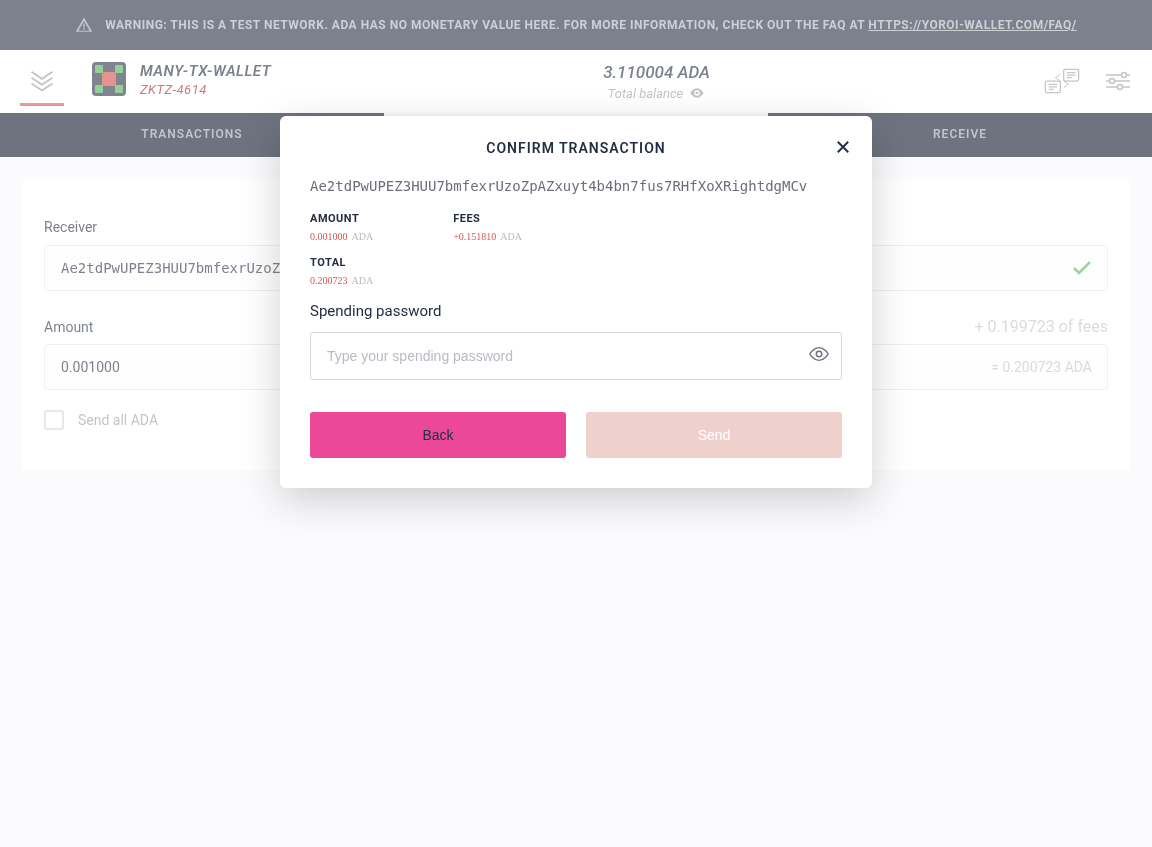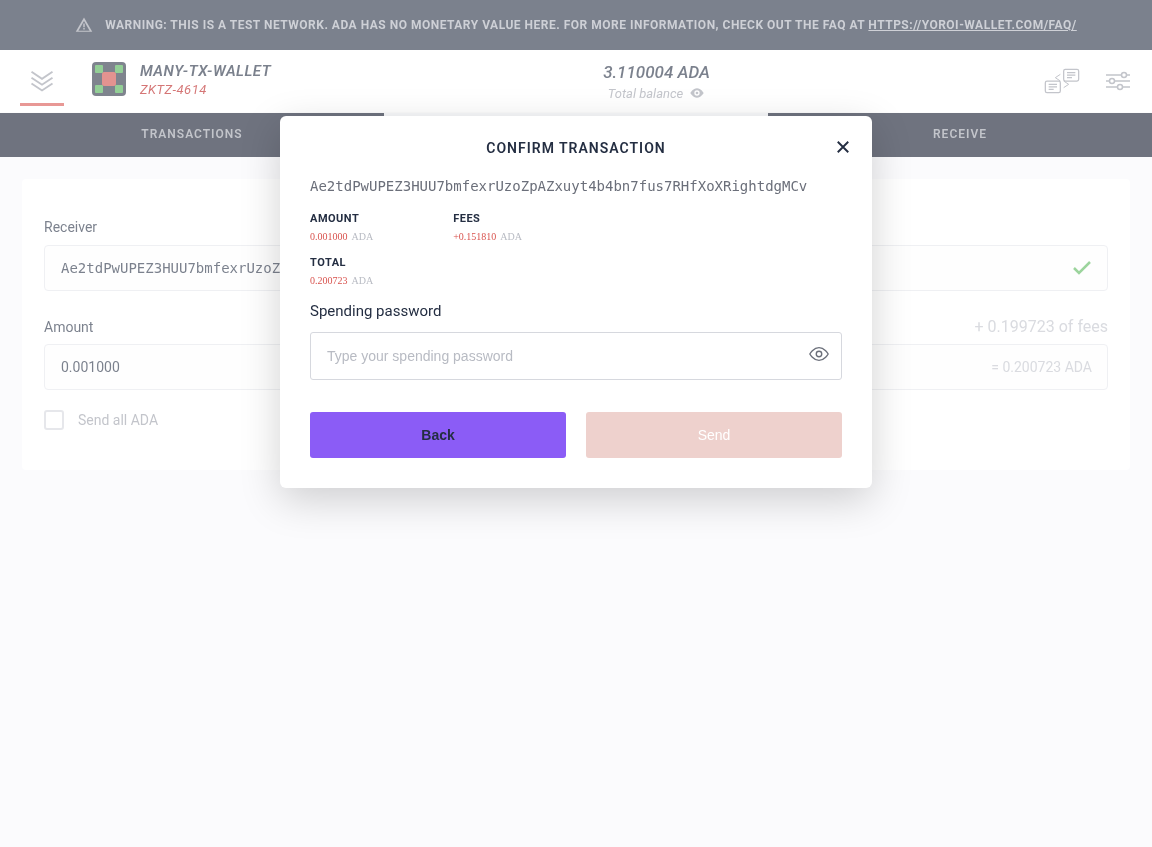--- a/index.html
+++ b/index.html
@@ -161,21 +161,21 @@
     .modal-buttons { display: flex; gap: 20px; }
     .btn {
       flex: 1;
       padding: 15px 0;
       border: none;
       border-radius: 3px;
       font-size: 14px;
       font-weight: 500;
       cursor: pointer;
     }
-    .btn-back { background: #8b5cf6; color: #242e42; font-weight: bold; }
+    .btn-back { background: #ec4899; color: #242e42; }
     .btn-send { background: #eed1cd; color: #ffffff; }
     .icon-stroke { stroke: #9b9ea8; fill: none; stroke-width: 1.5; }
   </style>
 </head>
 <body>
 
 <div class="warning-banner">
   <svg width="18" height="18" viewBox="0 0 24 24">
       <path fill="#9b9ea8" d="M12 2 1 21h22L12 2zm0 4.5 7.5 13h-15L12 6.5zM11 10v5h2v-5h-2zm0 6v2h2v-2h-2z"></path>
     </svg>

